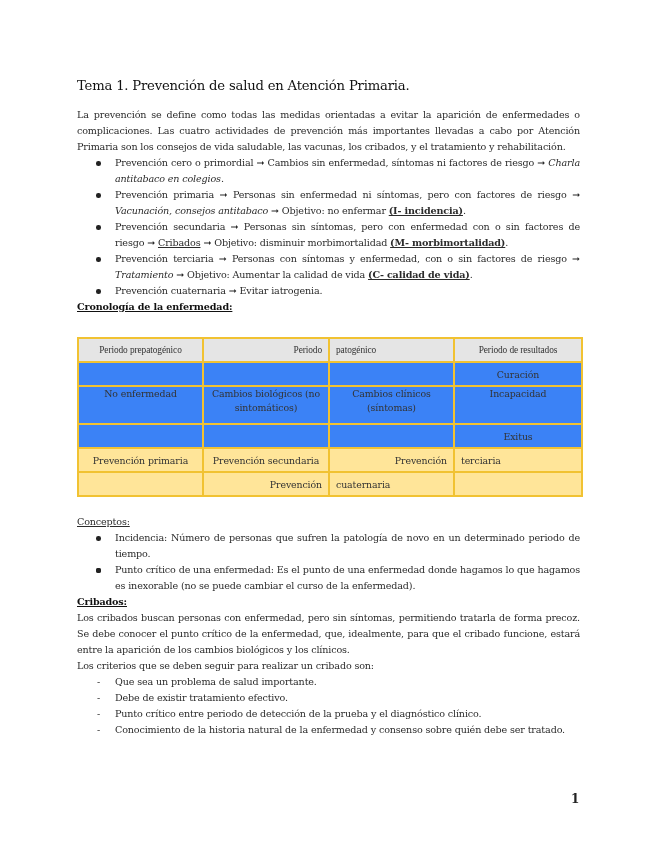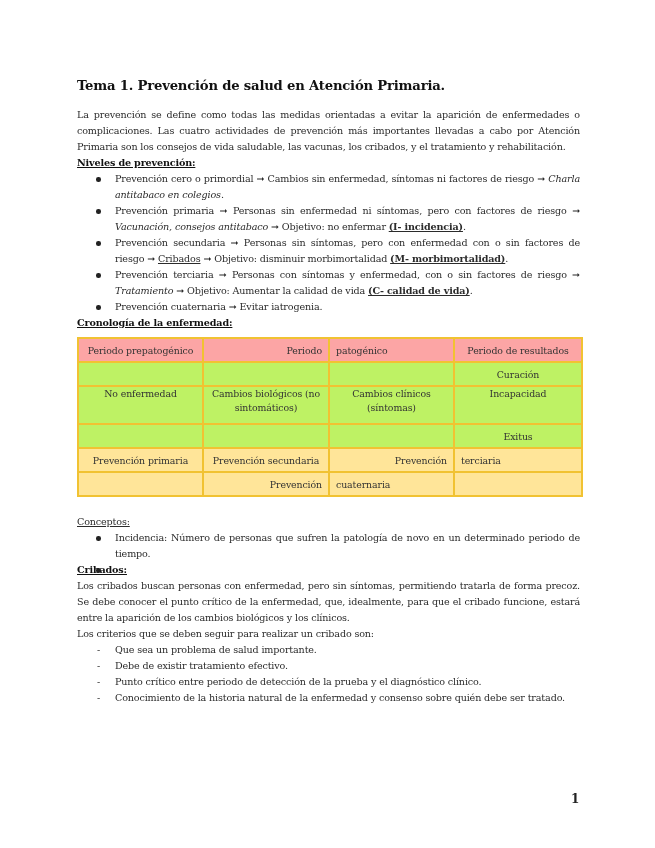--- a/index.html
+++ b/index.html
@@ -4,21 +4,21 @@
 <style>
   html, body { margin: 0; padding: 0; background: #ffffff; }
   body {
     width: 655px; height: 848px; position: relative; overflow: hidden;
     font-family: "DejaVu Serif", "Liberation Serif", serif;
     color: #2b2b2b;
   }
   .page { position: absolute; left: 77px; top: 0; width: 503px; }
   .title {
     position: absolute; top: 78px; left: 0;
-    font-family: "DejaVu Serif", serif; font-weight: bold;
+    font-family: "DejaVu Serif", serif; font-weight: normal;
     font-size: 13.2px; color: #111; letter-spacing: -0.2px; white-space: nowrap;
   }
   .txt { font-size: 9.6px; line-height: 16px; letter-spacing: -0.15px; }
   .just { text-align: justify; text-align-last: left; }
   .intro { position: absolute; top: 107px; left: 0; width: 503px; }
   .h-under { font-weight: bold; text-decoration: underline; color: #111; }
   .u { text-decoration: underline; }
   .ub { text-decoration: underline; font-weight: bold; }
   .it { font-style: italic; }
   ul.bul { list-style: none; margin: 0; padding: 0; }
@@ -34,42 +34,41 @@
 
   table.crono {
     position: absolute; left: 0; top: 337px; width: 504px;
     border-collapse: collapse; table-layout: fixed;
     font-size: 9.4px; letter-spacing: -0.1px;
   }
   table.crono td {
     border: 2px solid #f1c232; padding: 0 6px; vertical-align: middle;
     height: 22px; color: #333;
   }
-  table.crono tr.r-head td { background: #fca5a5; }
-  table.crono tr.r-mid td { background: #bef264; }
+  table.crono tr.r-head td { background: #e5e5e5; font-family: Liberation Serif, serif; }
+  table.crono tr.r-mid td { background: #3b82f6; }
   table.crono tr.r-bot td { background: #ffe599; }
   table.crono tr.r-tall td { height: 36px; vertical-align: top; line-height: 14px; }
   .c { text-align: center; }
   .r { text-align: right; }
   .l { text-align: left; }
 
   .pagenum {
     position: absolute; left: 571px; top: 792px; font-size: 12px; font-weight: bold; color: #222;
   }
 </style>
 </head>
 <body>
 
 <div class="page">
 
   <div class="title">Tema 1. Prevención de salud en Atención Primaria.</div>
 
   <div class="intro txt">
     <div class="just">La prevención se define como todas las medidas orientadas a evitar la aparición de enfermedades o complicaciones. Las cuatro actividades de prevención más importantes llevadas a cabo por Atención Primaria son los consejos de vida saludable, las vacunas, los cribados, y el tratamiento y rehabilitación.</div>
-    <div class="h-under">Niveles de prevención:</div>
     <ul class="bul">
       <li class="just">
         <span class="dot"></span>
         <span>Prevención cero o primordial</span>
         <span>➞</span>
         <span>Cambios sin enfermedad, síntomas ni factores de riesgo</span>
         <span>➞</span>
         <span class="it">Charla antitabaco en colegios</span><span>.</span>
       </li>
       <li class="just">
@@ -162,20 +161,24 @@
   <div class="blk txt" style="top:514px;">
     <div class="u">Conceptos:</div>
     <ul class="bul">
       <li class="just">
         <span class="dot"></span>
         <span>Incidencia: Número de personas que sufren la patología de novo en un determinado periodo de tiempo.</span>
       </li>
       <li class="just">
         <span class="dot"></span>
       </li>
+      <li class="just">
+        <span class="dot"></span>
+        <span>Punto crítico de una enfermedad: Es el punto de una enfermedad donde hagamos lo que hagamos es inexorable (no se puede cambiar el curso de la enfermedad).</span>
+      </li>
     </ul>
 
     <div class="h-under">Cribados:</div>
     <div class="just">Los cribados buscan personas con enfermedad, pero sin síntomas, permitiendo tratarla de forma precoz. Se debe conocer el punto crítico de la enfermedad, que, idealmente, para que el cribado funcione, estará entre la aparición de los cambios biológicos y los clínicos.</div>
     <div>Los criterios que se deben seguir para realizar un cribado son:</div>
     <ul class="bul">
       <li>
         <span class="dash">-</span>
         <span>Que sea un problema de salud importante.</span>
       </li>

